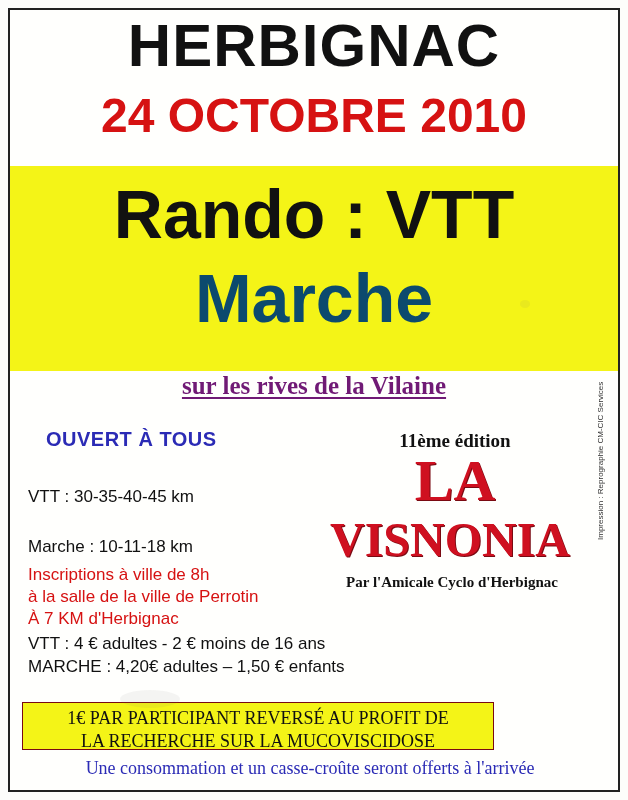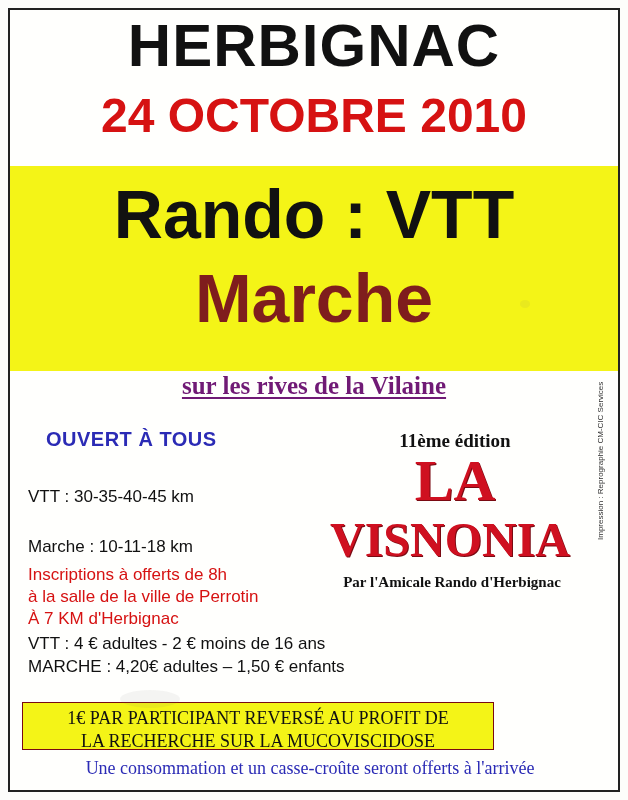--- a/index.html
+++ b/index.html
@@ -82,21 +82,21 @@
   }
   .band-line2 {
     position: absolute;
     left: 0;
     top: 98px;
     width: 608px;
     text-align: center;
     font-family: "Liberation Sans", sans-serif;
     font-weight: bold;
     font-size: 68px;
-    color: #7f1d1d;
+    color: #0c4a6e;
     line-height: 1;
   }
 
   .subtitle {
     position: absolute;
     left: 14px;
     top: 372px;
     width: 600px;
     text-align: center;
     font-family: "Liberation Serif", serif;
@@ -253,32 +253,32 @@
     <div class="band-line2">Marche</div>
   </div>
 
   <div class="subtitle">sur les rives de la Vilaine</div>
 
   <div class="open-all">OUVERT À TOUS</div>
 
   <div class="info-line l-vtt">VTT : 30-35-40-45 km</div>
   <div class="info-line l-march">Marche : 10-11-18 km</div>
 
-  <div class="info-line l-insc1">Inscriptions à offerts de 8h</div>
+  <div class="info-line l-insc1">Inscriptions à ville de 8h</div>
   <div class="info-line l-insc2">à la salle de la ville de Perrotin</div>
   <div class="info-line l-insc3">À 7 KM d'Herbignac</div>
 
   <div class="info-line l-tarif1">VTT : 4 € adultes - 2 € moins de 16 ans</div>
   <div class="info-line l-tarif2">MARCHE : 4,20€ adultes – 1,50 € enfants</div>
 
   <div class="edition">11ème édition</div>
   <div class="logo-la">LA</div>
   <div class="logo-visnonia">VISNONIA</div>
   <div class="organiser">
-    <div>Par l'Amicale Rando d'Herbignac</div>
+    <div>Par l'Amicale Cyclo d'Herbignac</div>
   </div>
 
   <div class="print-credit">Impression : Reprographie CM-CIC Services</div>
 
   <div class="charity-box">
     <div class="charity-line first">1€ PAR PARTICIPANT REVERSÉ AU PROFIT DE</div>
     <div class="charity-line">LA RECHERCHE SUR LA MUCOVISCIDOSE</div>
   </div>
 
   <div class="refresh-strip">Une consommation et un casse-croûte seront offerts à l'arrivée</div>

